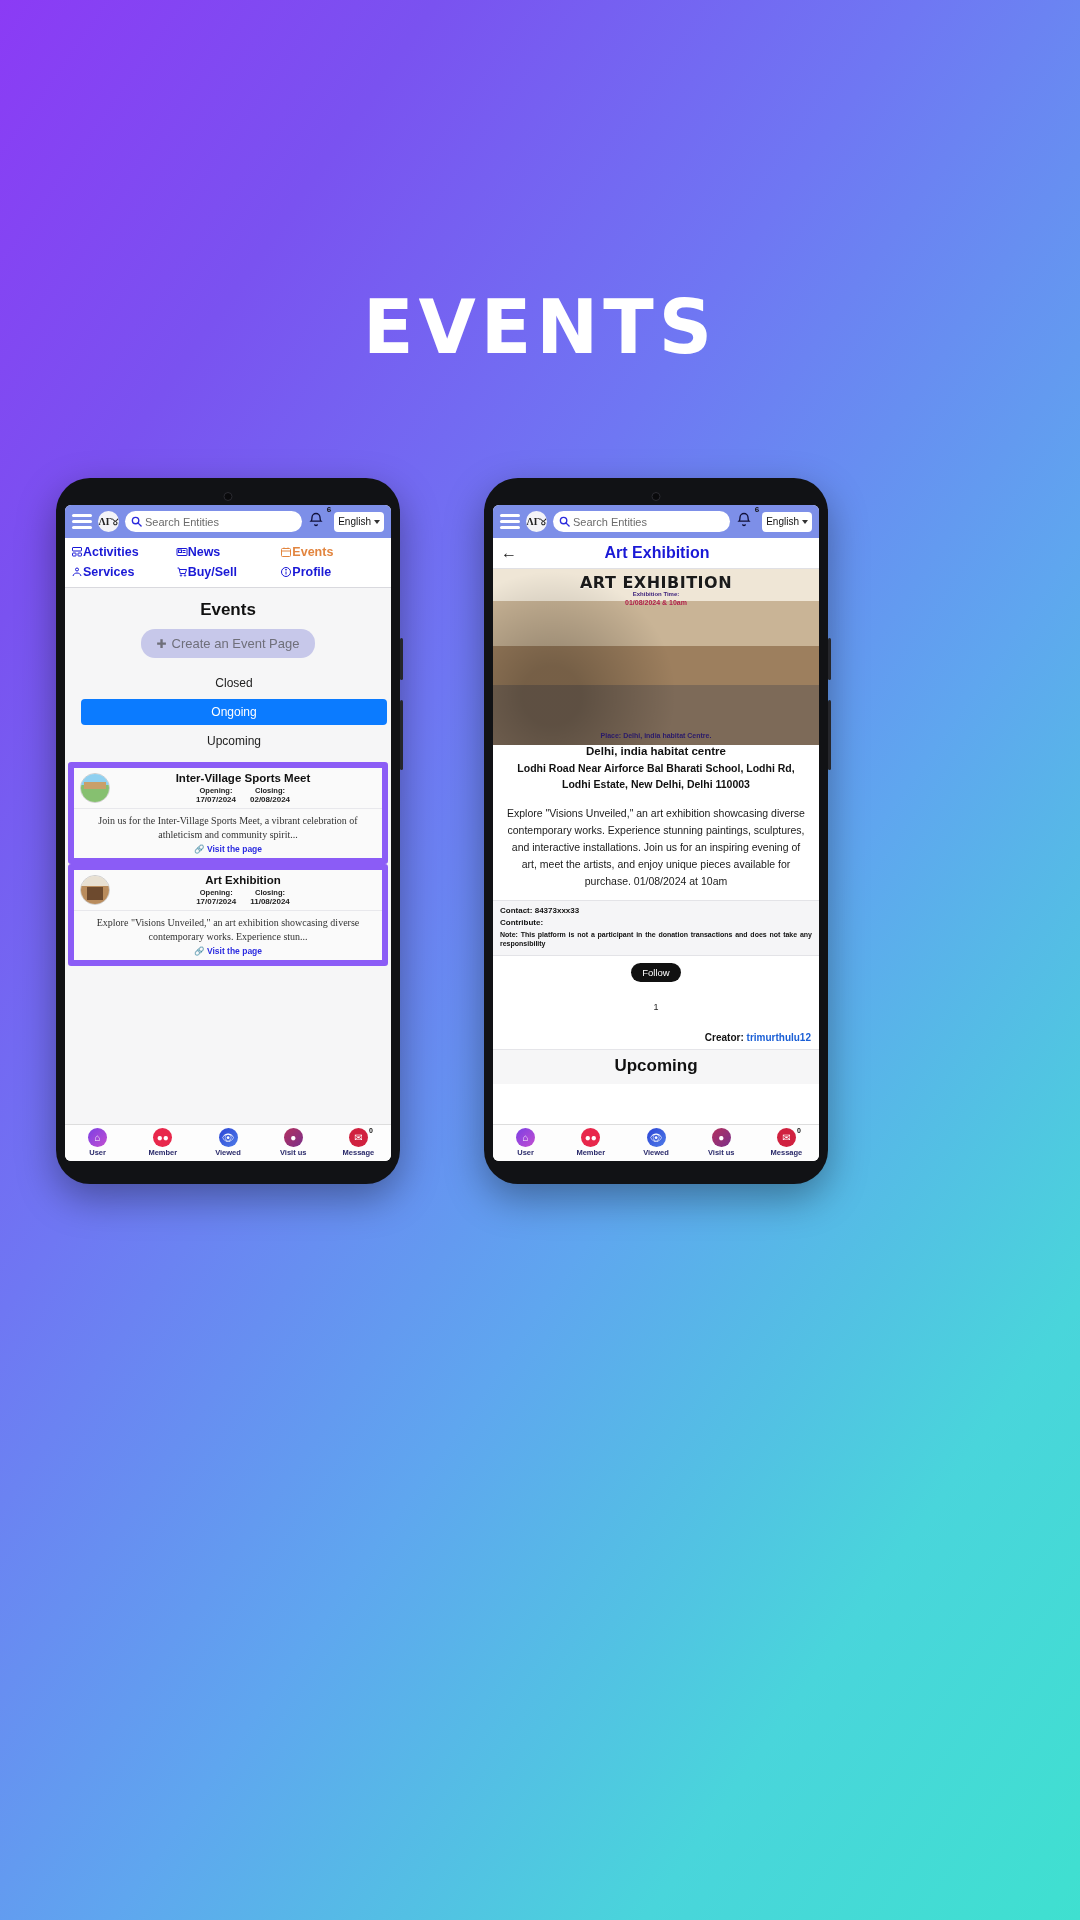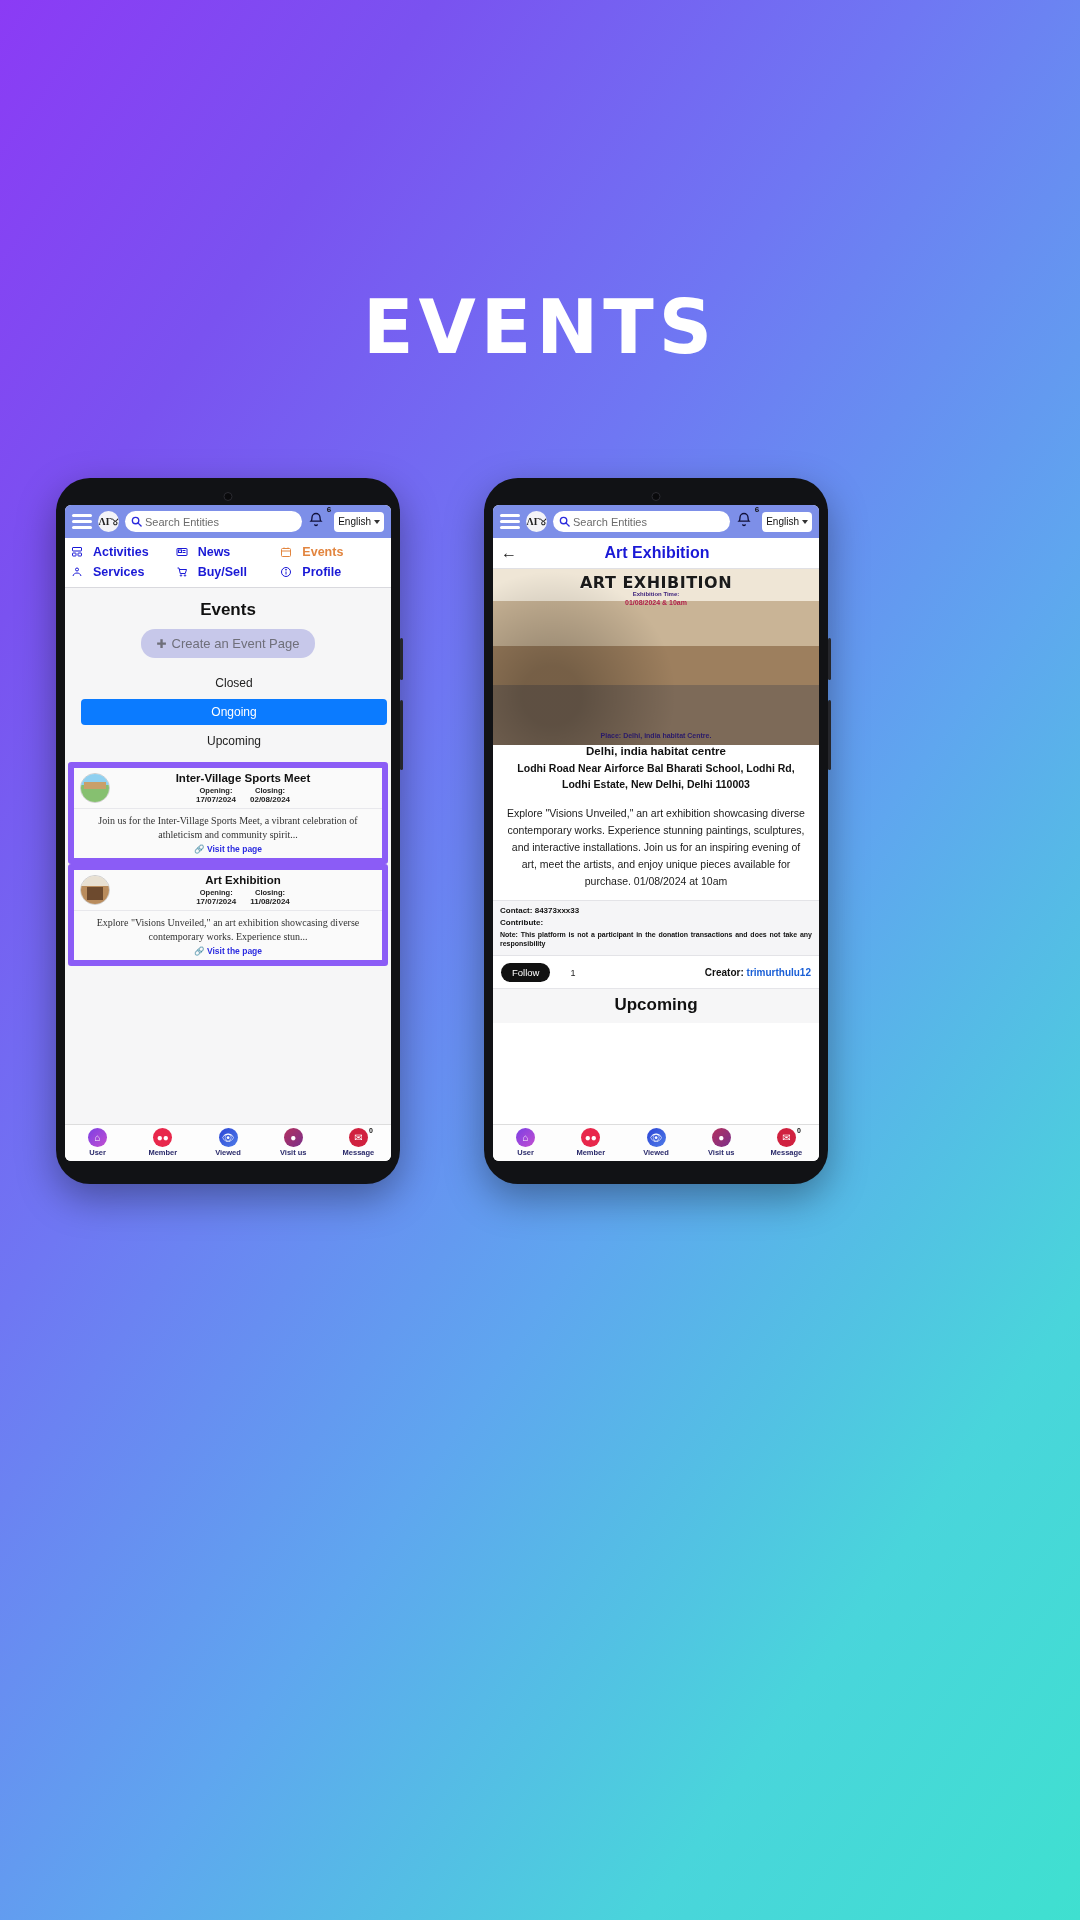--- a/index.html
+++ b/index.html
@@ -126,21 +126,21 @@
     background: #fff;
     padding: 4px 6px 5px 6px;
     border-bottom: 1px solid #d9d9de;
     flex: 0 0 auto;
   }
   .nav-row { display: flex; }
   .nav-item {
     flex: 1 1 0;
     display: flex;
     align-items: center;
-    gap: 10px;
+    gap: 0;
     font-size: 12.5px;
     font-weight: bold;
     color: #1a19d6;
     padding: 3px 0;
     cursor: pointer;
     white-space: nowrap;
   }
   .nav-item.active { color: #e2853f; }
   .nav-item .nic { flex: 0 0 auto; display: flex; }
 
@@ -309,20 +309,21 @@
     padding: 5px 7px 6px;
     font-size: 8px;
   }
   .d-meta .row { font-weight: bold; color: #111; margin-bottom: 3px; }
   .d-note { font-size: 7px; font-weight: bold; color: #111; line-height: 1.4; text-align: justify; }
   .d-foot {
     display: flex; align-items: center;
     padding: 7px 8px 6px;
     background: #fff;
     gap: 20px;
+    flex-direction: column;
   }
   .follow-btn {
     background: #111; color: #fff;
     font-size: 9.5px; border-radius: 11px;
     padding: 4px 11px; cursor: pointer;
   }
   .follow-cnt { font-size: 9px; color: #222; }
   .creator { margin-left: auto; font-size: 10px; font-weight: bold; color: #111; white-space: nowrap; }
   .creator b { color: #1a5fd6; }
   .upcoming-hd {

